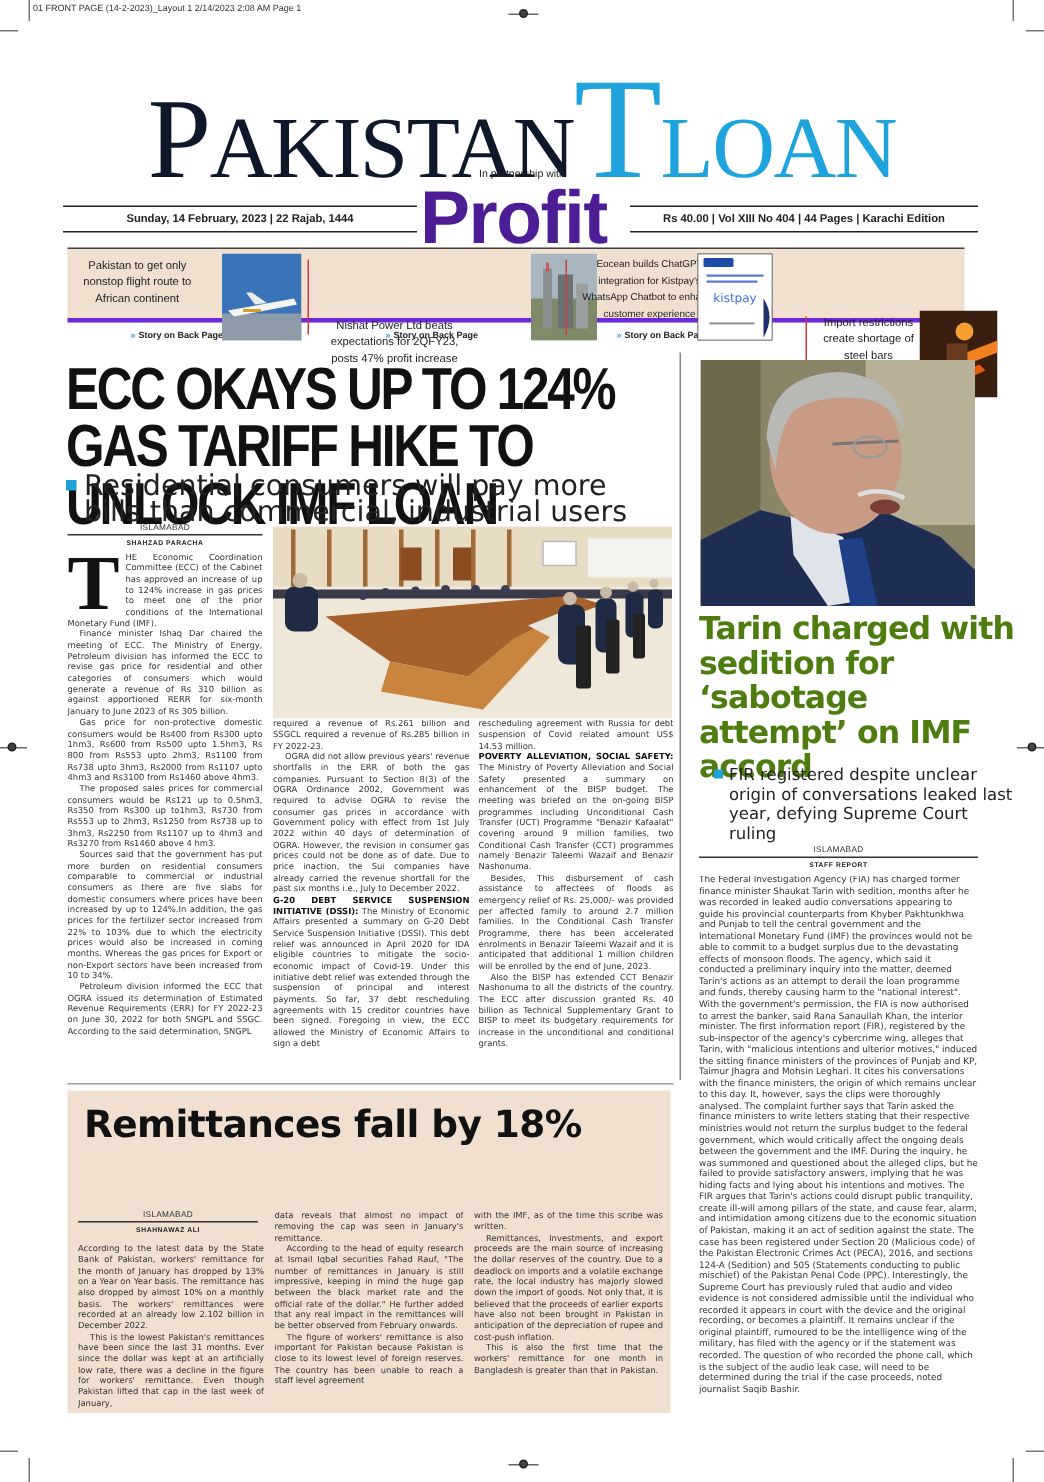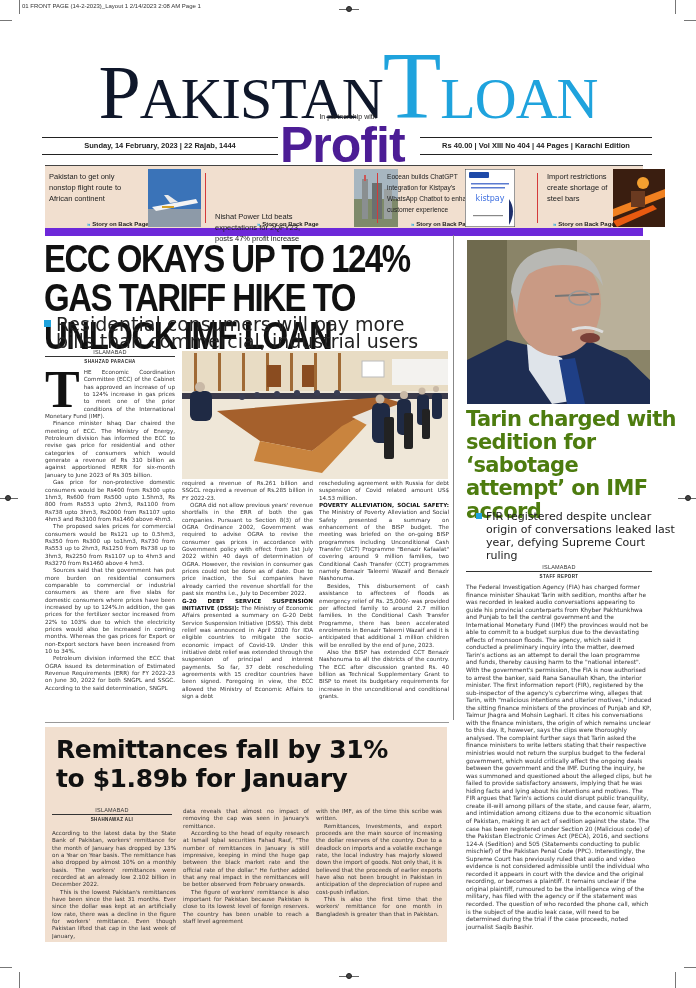--- a/index.html
+++ b/index.html
@@ -19,21 +19,21 @@
   .mh-today { font-family: "Liberation Serif", serif; color: #1fa3dd; font-size: 58px; letter-spacing: -1px; }
   .mh-today .big { font-size: 96px; }
 
   .partner { position: absolute; left: 0; top: 113px; width: 696px; text-align: center; font-size: 7px; color: #222; font-family: "Liberation Sans", sans-serif; }
   .profit { position: absolute; left: 280px; top: 120px; width: 136px; text-align: left; font-family: "Liberation Sans", sans-serif; font-weight: bold; font-size: 50px; letter-spacing: -1px; color: #4c1d95; line-height: 1; }
   .dateline-l, .dateline-r { position: absolute; top: 137px; height: 18px; border-top: 1px solid #222; border-bottom: 1px solid #222; font-size: 7.5px; font-family: "Liberation Sans", sans-serif; font-weight: bold; color: #222; line-height: 16px; text-align: center; }
   .dateline-l { left: 42px; width: 236px; }
   .dateline-r { left: 420px; width: 232px; }
 
   
-  .teasers { position: absolute; left: 45px; top: 165px; width: 598px; height: 71px; background: #f1dfcf; border-top: 1px solid #444; border-bottom: 8px solid #6d28d9; }
+  .teasers { position: absolute; left: 45px; top: 165px; width: 598px; height: 50px; background: #f1dfcf; border-top: 1px solid #444; border-bottom: 3px solid #6d28d9; text-align: center; }
   .teaser { position: absolute; top: 3px; height: 58px; }
   .teaser .t-text { position: absolute; left: 4px; top: 2px; font-size: 7.5px; line-height: 11px; color: #222; font-family: "Liberation Sans", sans-serif; }
   .teaser .t-more { position: absolute; bottom: 0; font-size: 6px; font-weight: bold; color: #222; font-family: "Liberation Sans", sans-serif; white-space: nowrap; }
   .teaser .t-more .chev { color: #1fa3dd; margin-right: 2px; }
   .teaser .t-img { position: absolute; top: 0; height: 58px; }
   .teaser .divider { position: absolute; left: -6px; top: 4px; width: 1px; height: 50px; background: #d43a3a; }
 
   
   .headline { position: absolute; left: 44px; top: 240px; width: 408px; font-family: "Liberation Sans", sans-serif; font-weight: bold; font-size: 33px; line-height: 32px; letter-spacing: -1.5px; color: #111; transform: scaleY(1.2); transform-origin: top left; }
   .subhead { position: absolute; left: 44px; top: 316px; width: 400px; font-size: 19px; line-height: 17px; color: #222; font-family: "DejaVu Sans", sans-serif; padding-left: 12px; }
@@ -132,21 +132,21 @@
     <svg class="t-img" style="left:82px;width:50px;" viewBox="0 0 50 58">
       <rect width="50" height="58" fill="#ffffff" stroke="#333" stroke-width="1"></rect>
       <rect x="4" y="3" width="20" height="6" rx="1" fill="#1e4aa8"></rect>
       <rect x="6" y="14" width="38" height="1.5" fill="#5b7bd0"></rect>
       <rect x="6" y="18" width="34" height="1.5" fill="#5b7bd0"></rect>
       <text x="25" y="32" font-size="8" fill="#3d6fe0" text-anchor="middle" font-family="DejaVu Sans, sans-serif">kistpay</text>
       <path d="M44 30 Q52 42 44 56" fill="#1e2f6b"></path>
       <rect x="8" y="46" width="30" height="1.2" fill="#888"></rect>
     </svg>
   </div>
-  <div class="teaser" style="left:498px;width:100px;">
+  <div class="teaser" style="left:498px;width:100px;margin-top:38px;">
     <div class="divider"></div>
     <div class="t-text" style="width:64px;">Import restrictions create shortage of steel bars</div>
     <div class="t-more" style="left:10px;"><span class="chev">»</span><span>Story on Back Page</span></div>
     <svg class="t-img" style="left:70px;width:52px;" viewBox="0 0 52 58">
       <rect width="52" height="58" fill="#3a1e10"></rect>
       <path d="M0 40 L52 20 L52 28 L0 48 Z" fill="#f08020"></path>
       <path d="M0 52 L40 36 L44 40 L4 58 Z" fill="#e85a10"></path>
       <circle cx="30" cy="14" r="6" fill="#f4a030"></circle>
       <rect x="18" y="22" width="14" height="16" fill="#6a3a20"></rect>
     </svg>
@@ -255,22 +255,21 @@
 <div class="byline-box" style="left:466px;top:564px;width:186px;">
   <div class="place">ISLAMABAD</div>
   <div class="author">STAFF REPORT</div>
 </div>
 <div class="col" style="left:466px;top:584px;width:186px;height:360px;font-size:5.9px;line-height:7.55px;text-align:left;">
   <p class="noindent">The Federal Investigation Agency (FIA) has charged former finance minister Shaukat Tarin with sedition, months after he was recorded in leaked audio conversations appearing to guide his provincial counterparts from Khyber Pakhtunkhwa and Punjab to tell the central government and the International Monetary Fund (IMF) the provinces would not be able to commit to a budget surplus due to the devastating effects of monsoon floods. The agency, which said it conducted a preliminary inquiry into the matter, deemed Tarin's actions as an attempt to derail the loan programme and funds, thereby causing harm to the "national interest". With the government's permission, the FIA is now authorised to arrest the banker, said Rana Sanaullah Khan, the interior minister. The first information report (FIR), registered by the sub-inspector of the agency's cybercrime wing, alleges that Tarin, with "malicious intentions and ulterior motives," induced the sitting finance ministers of the provinces of Punjab and KP, Taimur Jhagra and Mohsin Leghari. It cites his conversations with the finance ministers, the origin of which remains unclear to this day. It, however, says the clips were thoroughly analysed. The complaint further says that Tarin asked the finance ministers to write letters stating that their respective ministries would not return the surplus budget to the federal government, which would critically affect the ongoing deals between the government and the IMF. During the inquiry, he was summoned and questioned about the alleged clips, but he failed to provide satisfactory answers, implying that he was hiding facts and lying about his intentions and motives. The FIR argues that Tarin's actions could disrupt public tranquility, create ill-will among pillars of the state, and cause fear, alarm, and intimidation among citizens due to the economic situation of Pakistan, making it an act of sedition against the state. The case has been registered under Section 20 (Malicious code) of the Pakistan Electronic Crimes Act (PECA), 2016, and sections 124-A (Sedition) and 505 (Statements conducting to public mischief) of the Pakistan Penal Code (PPC). Interestingly, the Supreme Court has previously ruled that audio and video evidence is not considered admissible until the individual who recorded it appears in court with the device and the original recording, or becomes a plaintiff. It remains unclear if the original plaintiff, rumoured to be the intelligence wing of the military, has filed with the agency or if the statement was recorded. The question of who recorded the phone call, which is the subject of the audio leak case, will need to be determined during the trial if the case proceeds, noted journalist Saqib Bashir.</p>
 </div>
 
 <div class="remit-box"></div>
 <div class="remit-head">
-  <div>Remittances fall by 31%</div>
-  <div>to $1.89b for January</div>
+  <div>Remittances fall by 18%</div>
 </div>
 <div class="byline-box" style="left:52px;top:807px;width:120px;">
   <div class="place">ISLAMABAD</div>
   <div class="author">SHAHNAWAZ ALI</div>
 </div>
 <div class="col" style="left:52px;top:830px;width:124px;height:110px;">
   <p class="noindent">According to the latest data by the State Bank of Pakistan, workers' remittance for the month of January has dropped by 13% on a Year on Year basis. The remittance has also dropped by almost 10% on a monthly basis. The workers' remittances were recorded at an already low 2.102 billion in December 2022.</p>
   <p>This is the lowest Pakistan's remittances have been since the last 31 months. Ever since the dollar was kept at an artificially low rate, there was a decline in the figure for workers' remittance. Even though Pakistan lifted that cap in the last week of January,</p>
 </div>
 <div class="col" style="left:183px;top:808px;width:126px;height:130px;">

